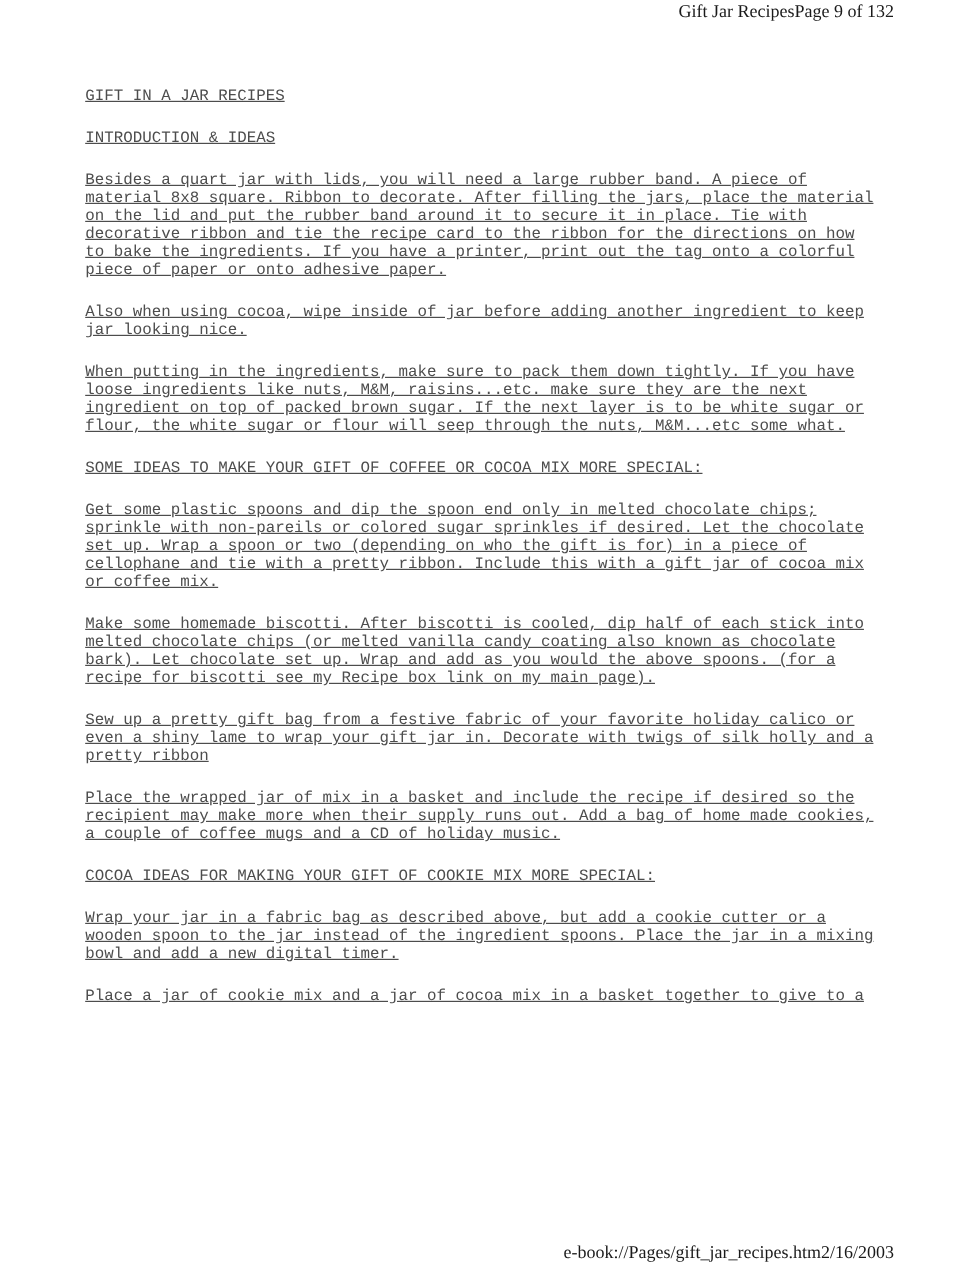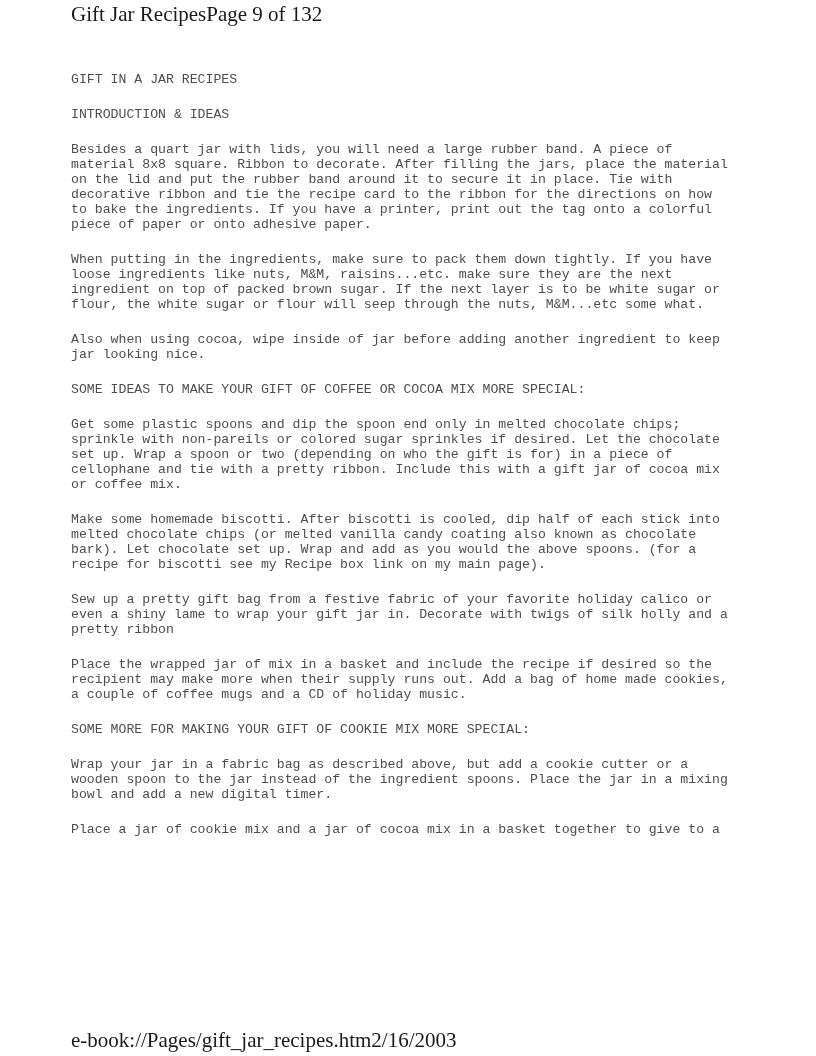--- a/index.html
+++ b/index.html
@@ -11,37 +11,38 @@
     width: 816px;
     height: 1056px;
     position: relative;
     overflow: hidden;
   }
   .page-header, .page-footer {
     position: absolute;
     left: 71px;
     right: 71px;
     display: flex;
-    justify-content: flex-start;
+    justify-content: flex-end;
     align-items: baseline;
     font-family: "Liberation Serif", serif;
-    font-size: 21px;
+    font-size: 15px;
     color: #1a1a1a;
   }
   .page-header { top: 2px; }
   .page-footer { bottom: 3px; }
   .content {
     position: absolute;
     left: 71px;
     top: 72px;
     width: 690px;
     font-family: "Liberation Mono", "DejaVu Sans Mono", monospace;
     font-size: 13.2px;
     line-height: 15px;
     color: #4d4d4d;
+    text-decoration: underline;
   }
   .doc-heading, .doc-para, .doc-section {
     white-space: pre;
     margin: 0 0 20px 0;
   }
   .doc-section {
     margin-top: 20px;
   }
 </style>
 </head>
@@ -54,43 +55,43 @@
 
 <div class="content">
   <div class="doc-heading">GIFT IN A JAR RECIPES</div>
   <div class="doc-heading">INTRODUCTION &amp; IDEAS</div>
   <div class="doc-para">Besides a quart jar with lids, you will need a large rubber band. A piece of
 material 8x8 square. Ribbon to decorate. After filling the jars, place the material
 on the lid and put the rubber band around it to secure it in place. Tie with
 decorative ribbon and tie the recipe card to the ribbon for the directions on how
 to bake the ingredients. If you have a printer, print out the tag onto a colorful
 piece of paper or onto adhesive paper.</div>
+  <div class="doc-para">Also when using cocoa, wipe inside of jar before adding another ingredient to keep
+jar looking nice.</div>
   <div class="doc-para">When putting in the ingredients, make sure to pack them down tightly. If you have
 loose ingredients like nuts, M&amp;M, raisins...etc. make sure they are the next
 ingredient on top of packed brown sugar. If the next layer is to be white sugar or
 flour, the white sugar or flour will seep through the nuts, M&amp;M...etc some what.</div>
-  <div class="doc-para">Also when using cocoa, wipe inside of jar before adding another ingredient to keep
-jar looking nice.</div>
   <div class="doc-section">SOME IDEAS TO MAKE YOUR GIFT OF COFFEE OR COCOA MIX MORE SPECIAL:</div>
   <div class="doc-para">Get some plastic spoons and dip the spoon end only in melted chocolate chips;
 sprinkle with non-pareils or colored sugar sprinkles if desired. Let the chocolate
 set up. Wrap a spoon or two (depending on who the gift is for) in a piece of
 cellophane and tie with a pretty ribbon. Include this with a gift jar of cocoa mix
 or coffee mix.</div>
   <div class="doc-para">Make some homemade biscotti. After biscotti is cooled, dip half of each stick into
 melted chocolate chips (or melted vanilla candy coating also known as chocolate
 bark). Let chocolate set up. Wrap and add as you would the above spoons. (for a
 recipe for biscotti see my Recipe box link on my main page).</div>
   <div class="doc-para">Sew up a pretty gift bag from a festive fabric of your favorite holiday calico or
 even a shiny lame to wrap your gift jar in. Decorate with twigs of silk holly and a
 pretty ribbon</div>
   <div class="doc-para">Place the wrapped jar of mix in a basket and include the recipe if desired so the
 recipient may make more when their supply runs out. Add a bag of home made cookies,
 a couple of coffee mugs and a CD of holiday music.</div>
-  <div class="doc-section">SOME MORE FOR MAKING YOUR GIFT OF COOKIE MIX MORE SPECIAL:</div>
+  <div class="doc-section">COCOA IDEAS FOR MAKING YOUR GIFT OF COOKIE MIX MORE SPECIAL:</div>
   <div class="doc-para">Wrap your jar in a fabric bag as described above, but add a cookie cutter or a
 wooden spoon to the jar instead of the ingredient spoons. Place the jar in a mixing
 bowl and add a new digital timer.</div>
   <div class="doc-para">Place a jar of cookie mix and a jar of cocoa mix in a basket together to give to a</div>
 </div>
 
 <div class="page-footer">
   <span>e-book://Pages/gift_jar_recipes.htm</span>
   <span>2/16/2003</span>
 </div>

